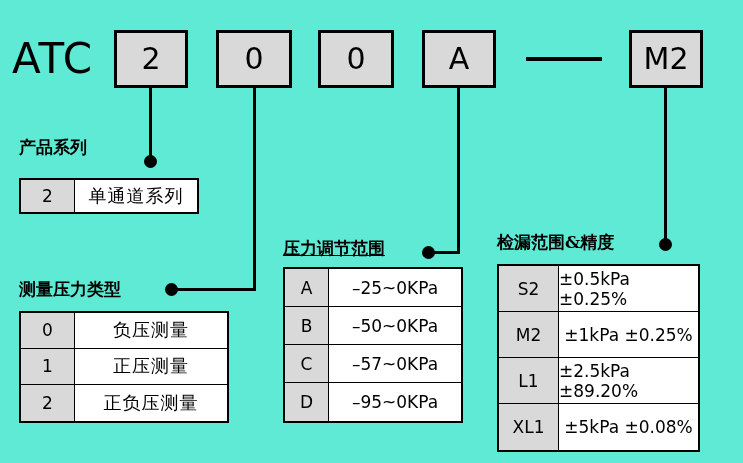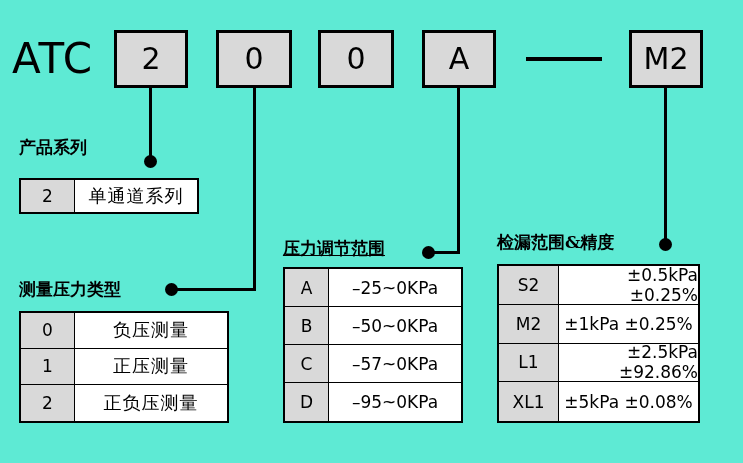--- a/index.html
+++ b/index.html
@@ -196,32 +196,32 @@
       <div class="opt-val num">–57~0KPa</div>
     </div>
     <div class="opt-row" style="height:25%;">
       <div class="opt-key" style="width:44px;">D</div>
       <div class="opt-val num">–95~0KPa</div>
     </div>
   </div>
 
   <div class="caption" style="left:497px; top:232px;">检漏范围&amp;精度</div>
 
-  <div class="opt-table" style="left:497px; top:264px; width:203px; height:159px;text-align:right;">
+  <div class="opt-table" style="left:497px; top:264px; width:203px; height:188px;">
     <div class="opt-row" style="height:25%;">
       <div class="opt-key" style="width:60px;">S2</div>
       <div class="opt-val num">±0.5kPa ±0.25%</div>
     </div>
     <div class="opt-row" style="height:25%;">
       <div class="opt-key" style="width:60px;">M2</div>
       <div class="opt-val num">±1kPa ±0.25%</div>
     </div>
     <div class="opt-row" style="height:25%;">
       <div class="opt-key" style="width:60px;">L1</div>
-      <div class="opt-val num">±2.5kPa ±92.86%</div>
+      <div class="opt-val num">±2.5kPa ±89.20%</div>
     </div>
     <div class="opt-row" style="height:25%;">
       <div class="opt-key" style="width:60px;">XL1</div>
       <div class="opt-val num">±5kPa ±0.08%</div>
     </div>
   </div>
 
 </div>
 
 </body></html>

